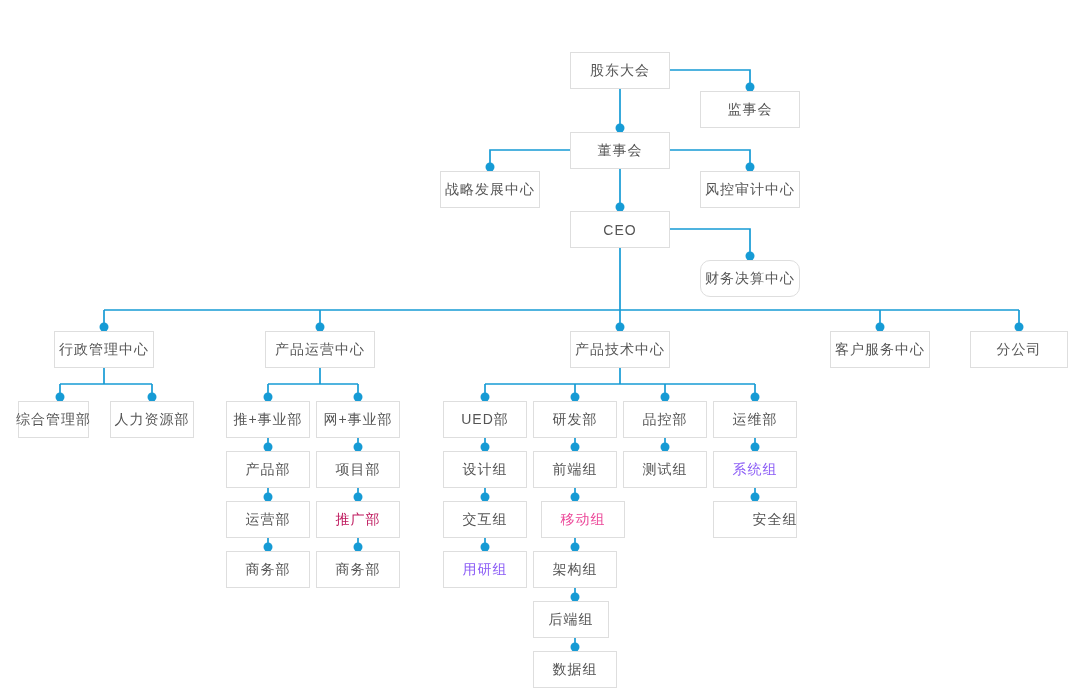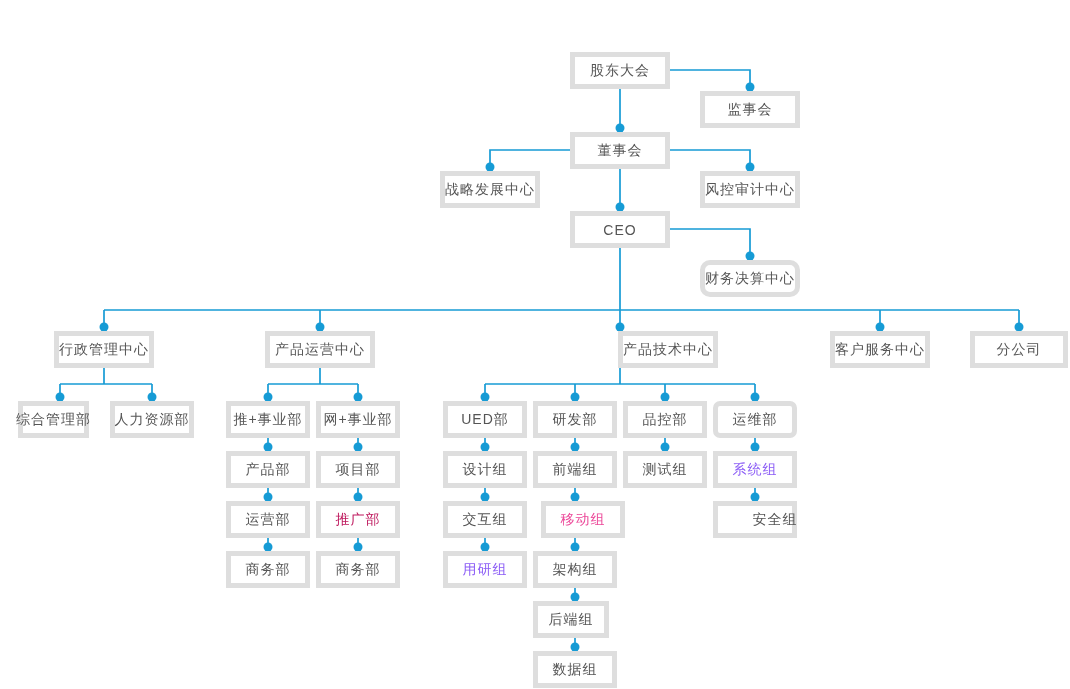--- a/index.html
+++ b/index.html
@@ -19,21 +19,21 @@
     position: absolute;
     left: 0;
     top: 0;
     width: 1070px;
     height: 689px;
   }
   .node {
     position: absolute;
     box-sizing: border-box;
     background: #ffffff;
-    border: 5px solid #1d4ed8;
+    border: 1px solid #1d4ed8;
     color: #555555;
     display: flex;
     align-items: center;
     justify-content: center;
     font-size: 14px;
     letter-spacing: 1px;
     white-space: nowrap;
     text-align: right;
   }
 </style>
@@ -126,21 +126,21 @@
   <div id="nodes-layer">
       <div class="node" style="left: 570px; top: 52px; width: 100px; height: 37px; border-color: rgb(222, 222, 222); background: rgb(255, 255, 255); color: rgb(85, 85, 85);">股东大会</div>
       <div class="node" style="left: 700px; top: 91px; width: 100px; height: 37px; border-color: rgb(222, 222, 222); background: rgb(255, 255, 255); color: rgb(85, 85, 85);">监事会</div>
       <div class="node" style="left: 570px; top: 132px; width: 100px; height: 37px; border-color: rgb(222, 222, 222); background: rgb(255, 255, 255); color: rgb(85, 85, 85);">董事会</div>
       <div class="node" style="left: 440px; top: 171px; width: 100px; height: 37px; border-color: rgb(222, 222, 222); background: rgb(255, 255, 255); color: rgb(85, 85, 85);">战略发展中心</div>
       <div class="node" style="left: 700px; top: 171px; width: 100px; height: 37px; border-color: rgb(222, 222, 222); background: rgb(255, 255, 255); color: rgb(85, 85, 85);">风控审计中心</div>
       <div class="node" style="left: 570px; top: 211px; width: 100px; height: 37px; border-color: rgb(222, 222, 222); background: rgb(255, 255, 255); color: rgb(85, 85, 85);">CEO</div>
       <div class="node" style="left: 700px; top: 260px; width: 100px; height: 37px; border-color: rgb(222, 222, 222); background: rgb(255, 255, 255); color: rgb(85, 85, 85); border-radius: 10px;">财务决算中心</div>
       <div class="node" style="left: 54px; top: 331px; width: 100px; height: 37px; border-color: rgb(222, 222, 222); background: rgb(255, 255, 255); color: rgb(85, 85, 85);">行政管理中心</div>
       <div class="node" style="left: 265px; top: 331px; width: 110px; height: 37px; border-color: rgb(222, 222, 222); background: rgb(255, 255, 255); color: rgb(85, 85, 85);">产品运营中心</div>
-      <div class="node" style="left: 570px; top: 331px; width: 100px; height: 37px; border-color: rgb(222, 222, 222); background: rgb(255, 255, 255); color: rgb(85, 85, 85); margin-left: 48px;">产品技术中心</div>
+      <div class="node" style="left: 570px; top: 331px; width: 100px; height: 37px; border-color: rgb(222, 222, 222); background: rgb(255, 255, 255); color: rgb(85, 85, 85);">产品技术中心</div>
       <div class="node" style="left: 830px; top: 331px; width: 100px; height: 37px; border-color: rgb(222, 222, 222); background: rgb(255, 255, 255); color: rgb(85, 85, 85);">客户服务中心</div>
       <div class="node" style="left: 970px; top: 331px; width: 98px; height: 37px; border-color: rgb(222, 222, 222); background: rgb(255, 255, 255); color: rgb(85, 85, 85);">分公司</div>
       <div class="node" style="left: 18px; top: 401px; width: 71px; height: 37px; border-color: rgb(222, 222, 222); background: rgb(255, 255, 255); color: rgb(85, 85, 85);">综合管理部</div>
       <div class="node" style="left: 110px; top: 401px; width: 84px; height: 37px; border-color: rgb(222, 222, 222); background: rgb(255, 255, 255); color: rgb(85, 85, 85);">人力资源部</div>
       <div class="node" style="left: 226px; top: 401px; width: 84px; height: 37px; border-color: rgb(222, 222, 222); background: rgb(255, 255, 255); color: rgb(85, 85, 85);">推+事业部</div>
       <div class="node" style="left: 316px; top: 401px; width: 84px; height: 37px; border-color: rgb(222, 222, 222); background: rgb(255, 255, 255); color: rgb(85, 85, 85);">网+事业部</div>
       <div class="node" style="left: 226px; top: 451px; width: 84px; height: 37px; border-color: rgb(222, 222, 222); background: rgb(255, 255, 255); color: rgb(85, 85, 85);">产品部</div>
       <div class="node" style="left: 226px; top: 501px; width: 84px; height: 37px; border-color: rgb(222, 222, 222); background: rgb(255, 255, 255); color: rgb(85, 85, 85);">运营部</div>
       <div class="node" style="left: 226px; top: 551px; width: 84px; height: 37px; border-color: rgb(222, 222, 222); background: rgb(255, 255, 255); color: rgb(85, 85, 85);">商务部</div>
       <div class="node" style="left: 316px; top: 451px; width: 84px; height: 37px; border-color: rgb(222, 222, 222); background: rgb(255, 255, 255); color: rgb(85, 85, 85);">项目部</div>
@@ -151,17 +151,17 @@
       <div class="node" style="left: 443px; top: 501px; width: 84px; height: 37px; border-color: rgb(222, 222, 222); background: rgb(255, 255, 255); color: rgb(85, 85, 85);">交互组</div>
       <div class="node" style="left: 443px; top: 551px; width: 84px; height: 37px; border-color: rgb(222, 222, 222); background: rgb(255, 255, 255); color: #8b5cf6;">用研组</div>
       <div class="node" style="left: 533px; top: 401px; width: 84px; height: 37px; border-color: rgb(222, 222, 222); background: rgb(255, 255, 255); color: rgb(85, 85, 85);">研发部</div>
       <div class="node" style="left: 533px; top: 451px; width: 84px; height: 37px; border-color: rgb(222, 222, 222); background: rgb(255, 255, 255); color: rgb(85, 85, 85);">前端组</div>
       <div class="node" style="left: 541px; top: 501px; width: 84px; height: 37px; border-color: rgb(222, 222, 222); background: rgb(255, 255, 255); color: #ec4899;">移动组</div>
       <div class="node" style="left: 533px; top: 551px; width: 84px; height: 37px; border-color: rgb(222, 222, 222); background: rgb(255, 255, 255); color: rgb(85, 85, 85);">架构组</div>
       <div class="node" style="left: 533px; top: 601px; width: 76px; height: 37px; border-color: rgb(222, 222, 222); background: rgb(255, 255, 255); color: rgb(85, 85, 85);">后端组</div>
       <div class="node" style="left: 533px; top: 651px; width: 84px; height: 37px; border-color: rgb(222, 222, 222); background: rgb(255, 255, 255); color: rgb(85, 85, 85);">数据组</div>
       <div class="node" style="left: 623px; top: 401px; width: 84px; height: 37px; border-color: rgb(222, 222, 222); background: rgb(255, 255, 255); color: rgb(85, 85, 85);">品控部</div>
       <div class="node" style="left: 623px; top: 451px; width: 84px; height: 37px; border-color: rgb(222, 222, 222); background: rgb(255, 255, 255); color: rgb(85, 85, 85);">测试组</div>
-      <div class="node" style="left: 713px; top: 401px; width: 84px; height: 37px; border-color: rgb(222, 222, 222); background: rgb(255, 255, 255); color: rgb(85, 85, 85); border-radius: 7px;">运维部</div>
+      <div class="node" style="left: 713px; top: 401px; width: 84px; height: 37px; border-color: rgb(222, 222, 222); background: rgb(255, 255, 255); color: rgb(85, 85, 85);">运维部</div>
       <div class="node" style="left: 713px; top: 451px; width: 84px; height: 37px; border-color: rgb(222, 222, 222); background: rgb(255, 255, 255); color: #8b5cf6;">系统组</div>
       <div class="node" style="left: 713px; top: 501px; width: 84px; height: 37px; border-color: rgb(222, 222, 222); background: rgb(255, 255, 255); color: rgb(85, 85, 85); padding-left: 40px;">安全组</div>
     </div>
 </div>
 
 </body></html>

